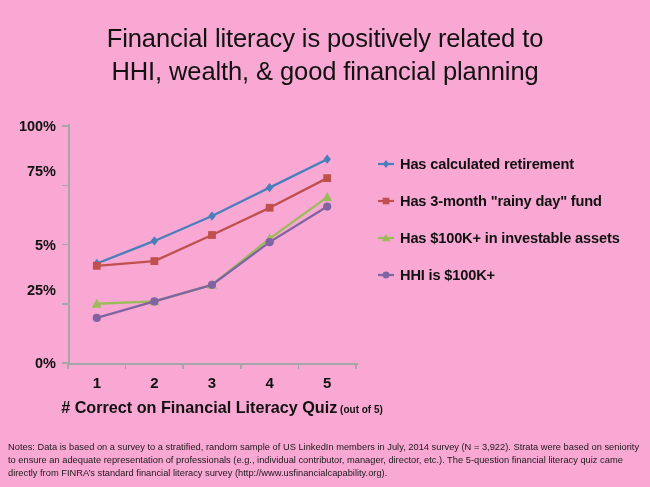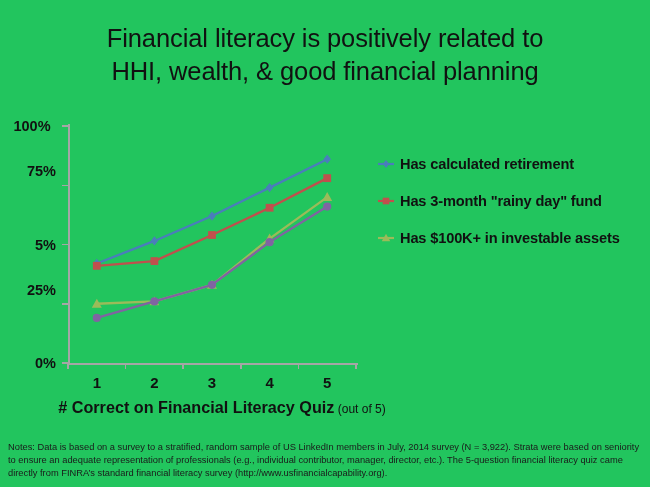--- a/index.html
+++ b/index.html
@@ -11,21 +11,21 @@
     width: 650px;
     height: 487px;
     font-family: "Liberation Sans", sans-serif;
     color: #1a1a1a;
     position: relative;
     overflow: hidden;
   }
   .slide {
     position: absolute;
     inset: 0;
-    background: #22c55e;
+    background: #f9a8d4;
   }
 
   
   .title {
     position: absolute;
     left: 0;
     top: 22px;
     width: 650px;
     text-align: center;
     font-size: 25.5px;
@@ -139,22 +139,22 @@
     left: 52px;
     top: 398px;
     width: 340px;
     text-align: center;
     font-size: 16.2px;
     font-weight: 700;
     color: #111;
     white-space: nowrap;
   }
   .axis-title .sub {
-    font-size: 12px;
-    font-weight: 400;
+    font-size: 10px;
+    font-weight: 700;
     text-align: center;
   }
 
   
   .footnote {
     position: absolute;
     left: 8px;
     top: 441px;
     width: 636px;
     font-size: 9.3px;
@@ -182,21 +182,21 @@
     <div id="y-axis-labels">
         <div class="tick-y" style="top: 252.25px;"></div>
         <div class="ylabel" style="top: 253px;">0%</div>
         <div class="tick-y" style="top: 193px;"></div>
         <div class="ylabel" style="top: 180px;">25%</div>
         <div class="tick-y" style="top: 133.75px;"></div>
         <div class="ylabel" style="top: 134.5px;">5%</div>
         <div class="tick-y" style="top: 74.5px;"></div>
         <div class="ylabel" style="top: 61px;">75%</div>
         <div class="tick-y" style="top: 15.25px;"></div>
-        <div class="ylabel" style="top: 16px; text-align: center;">100%</div>
+        <div class="ylabel" style="top: 16px;">100%</div>
       </div>
 
     <div id="x-axis-labels">
         <div class="tick-x" style="left: 67.25px;"></div>
         <div class="tick-x" style="left: 124.85px;"></div>
         <div class="tick-x" style="left: 182.45px;"></div>
         <div class="tick-x" style="left: 240.05px;"></div>
         <div class="tick-x" style="left: 297.65px;"></div>
         <div class="tick-x" style="left: 355.25px;"></div>
         <div class="xlabel" style="left: 81.8px;">1</div>
@@ -264,20 +264,29 @@
       </div>
       <div class="legend-item">
         <div class="legend-marker">
           <svg width="22" height="16" viewBox="0 0 22 16">
             <line x1="0" y1="8" x2="16" y2="8" stroke="#9BBB59" stroke-width="2.2"></line>
             <polygon points="8,3.75 12.25,11.315 3.75,11.315" fill="#9BBB59"></polygon>
           </svg>
         </div>
         <span class="legend-label">Has $100K+ in investable assets</span>
       </div>
+      <div class="legend-item">
+        <div class="legend-marker">
+          <svg width="22" height="16" viewBox="0 0 22 16">
+            <line x1="0" y1="8" x2="16" y2="8" stroke="#8064A2" stroke-width="2.2"></line>
+            <circle cx="8" cy="8" r="3.4849999999999994" fill="#8064A2"></circle>
+          </svg>
+        </div>
+        <span class="legend-label">HHI is $100K+</span>
+      </div>
     </div>
 
   <div class="axis-title">
     <span># Correct on Financial Literacy Quiz</span><span class="sub"> (out of 5)</span>
   </div>
 
   <div class="footnote">
     <p>Notes: Data is based on a survey to a stratified, random sample of US LinkedIn members in July, 2014 survey (N = 3,922). Strata were based on seniority to ensure an adequate representation of professionals (e.g., individual contributor, manager, director, etc.).  The 5-question financial literacy quiz came directly from FINRA’s standard financial literacy survey (http://www.usfinancialcapability.org).</p>
   </div>
 

